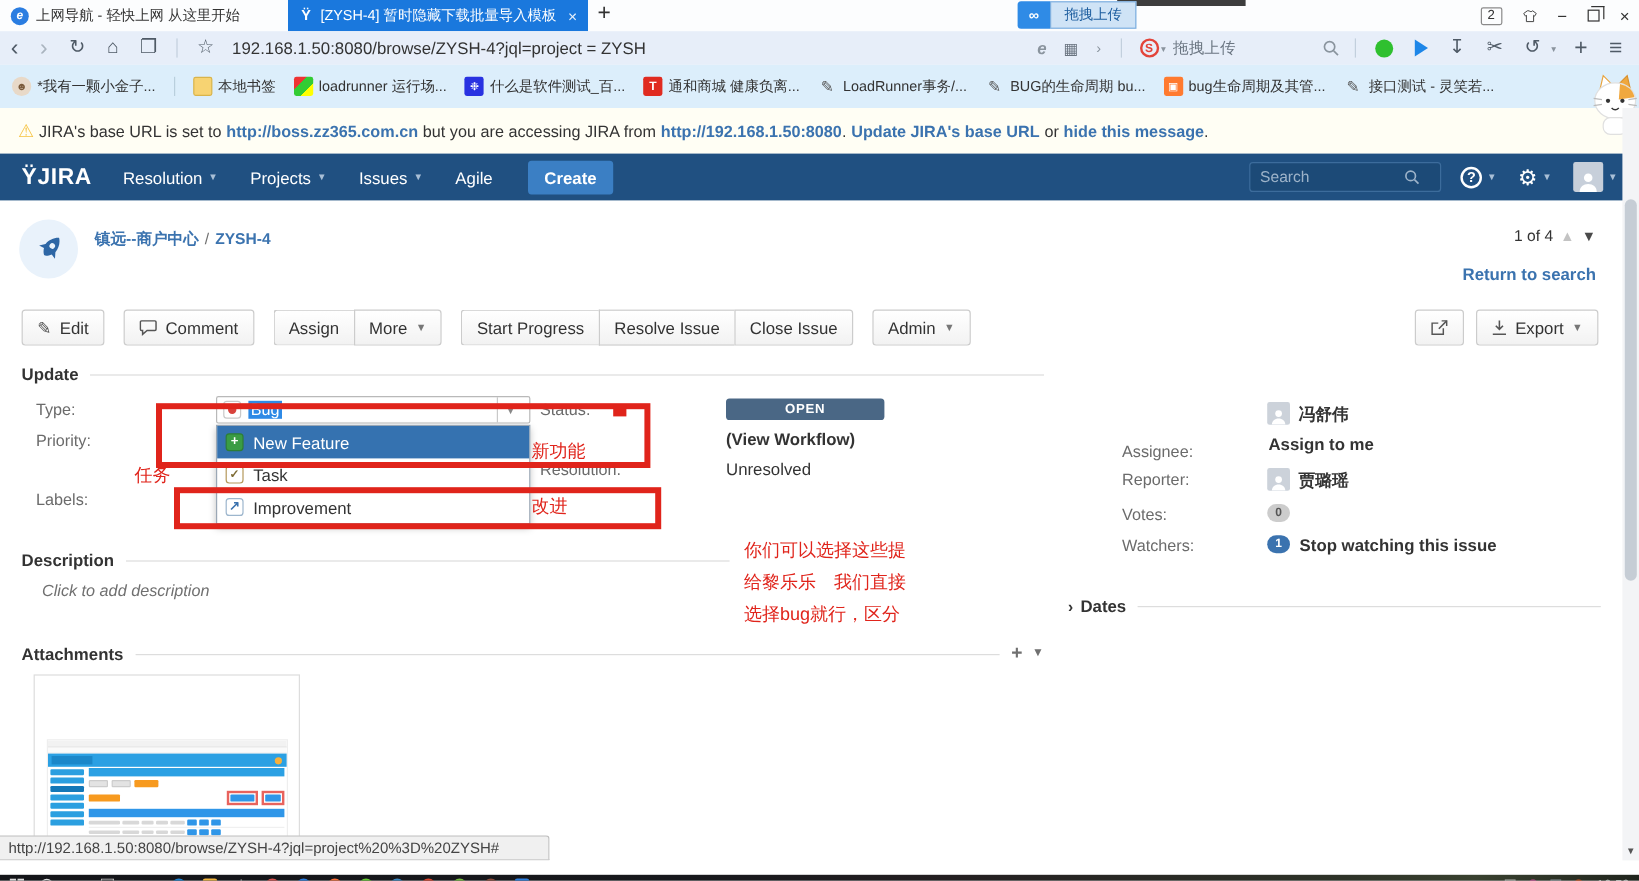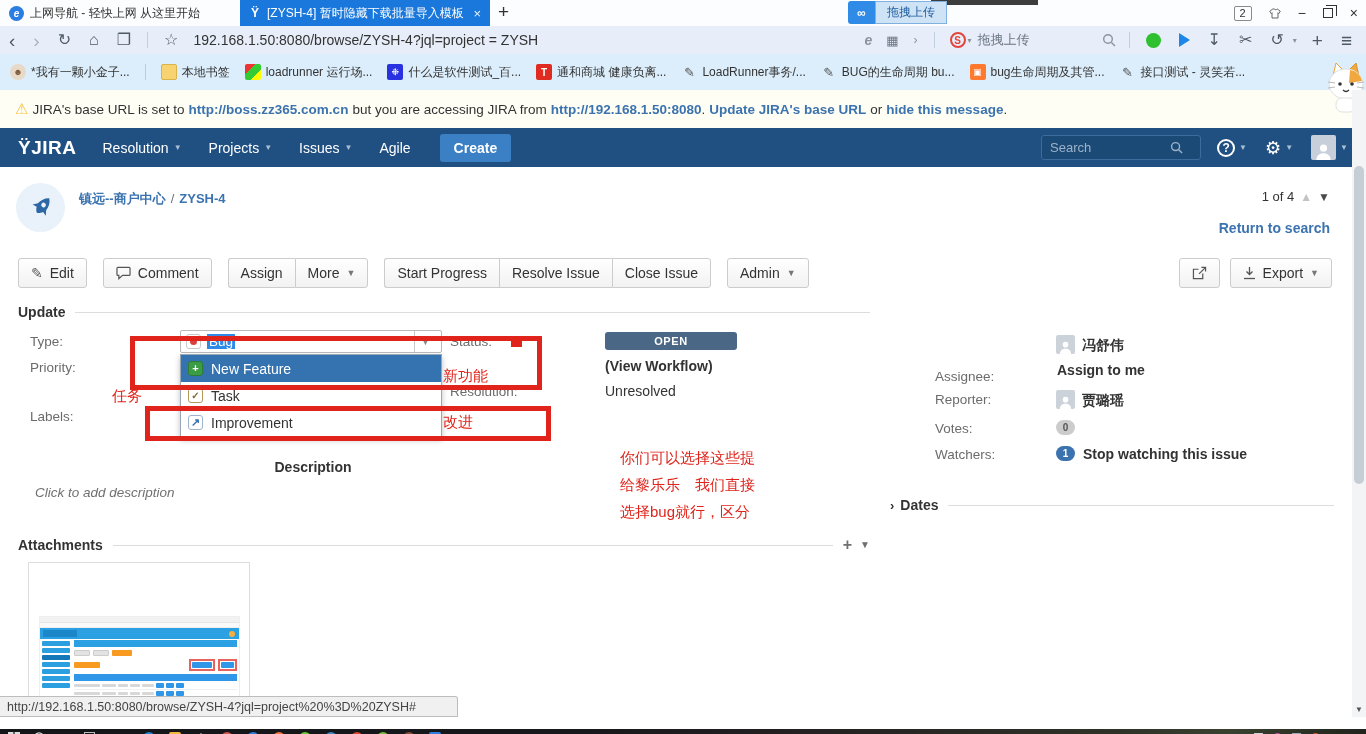--- a/index.html
+++ b/index.html
@@ -460,21 +460,21 @@
   <div class="red-box" style="left:130px;top:336px;width:412px;height:54px;"></div>
   <div class="red-box" style="left:145px;top:406px;width:406px;height:35px;"></div>
   <div class="red-sq"></div>
   <span class="red red-note" style="left:112px;top:387px;">任务</span>
   <span class="red red-note" style="left:443px;top:367px;">新功能</span>
   <span class="red red-note" style="left:443px;top:413px;">改进</span>
   <span class="red red-note" style="left:620px;top:449px;">你们可以选择这些提</span>
   <span class="red red-note" style="left:620px;top:476px;">给黎乐乐　我们直接</span>
   <span class="red red-note" style="left:620px;top:503px;">选择bug就行，区分</span>
 
-  <div class="section-head" style="left:18px;top:459px;width:590px;flex-direction:column;">
+  <div class="section-head" style="left:18px;top:459px;width:590px;">
     <span>Description</span>
       <span class="rule"></span>
   </div>
   <span class="desc-placeholder">Click to add description</span>
 
   <div class="section-head" style="left:18px;top:537px;width:852px;">
     <span>Attachments</span>
       <span class="rule"></span>
     <span class="head-icon">+</span>
     <span class="head-icon small">▼</span>

